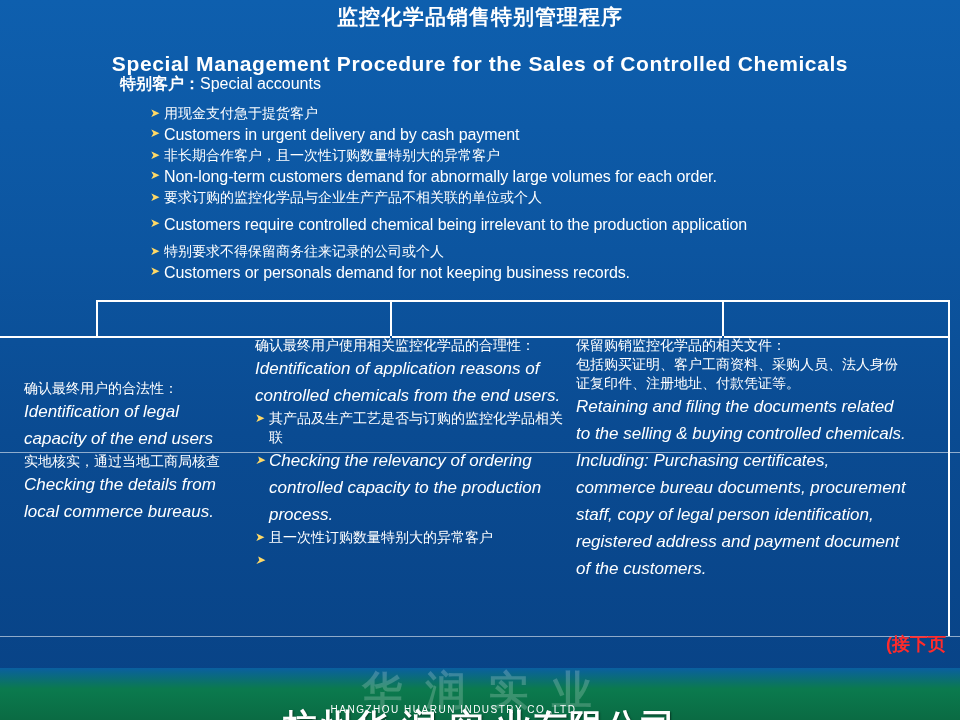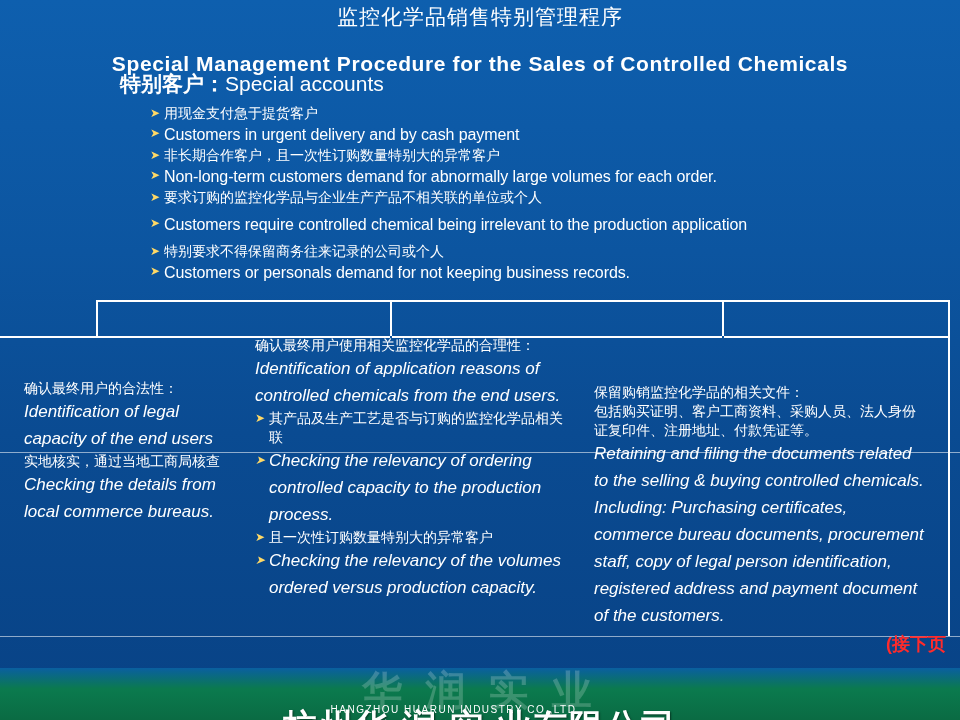--- a/index.html
+++ b/index.html
@@ -24,38 +24,38 @@
   .title-block {
     position: absolute;
     top: 4px;
     left: 0;
     width: 960px;
     text-align: center;
     color: #ffffff;
   }
   .title-cn {
     font-size: 21px;
-    font-weight: normal;
+    font-weight: bold;
     letter-spacing: 1px;
     line-height: 26px;
   }
   .title-en {
     font-size: 21px;
     font-weight: bold;
     letter-spacing: 0.6px;
     line-height: 28px;
     margin-top: 20px;
   }
   
   .section-heading {
     position: absolute;
     top: 70px;
     left: 120px;
     color: #ffffff;
-    font-size: 21px;
+    font-size: 16px;
     line-height: 28px;
     white-space: nowrap;
   }
   .section-heading .cn {
     font-weight: bold;
   }
   
   .bullets {
     position: absolute;
     top: 104px;
@@ -102,21 +102,21 @@
     width: 960px;
     height: 330px;
   }
   .col {
     position: absolute;
     top: 0;
     color: #ffffff;
   }
   .col1 { left: 24px; width: 210px; margin-top: 43px; }
   .col2 { left: 255px; width: 320px; }
-  .col3 { left: 594px; width: 330px; margin-top: 47px; }
+  .col3 { left: 576px; width: 330px; }
   .line-cn {
     font-size: 14px;
     line-height: 19px;
   }
   .line-en {
     font-size: 17px;
     line-height: 27px;
     font-style: italic;
   }
   .sub {
@@ -241,21 +241,21 @@
       <div class="line-cn">实地核实，通过当地工商局核查</div>
       <div class="line-en">Checking the details from local commerce bureaus.</div>
     </div>
 
     <div class="col col2">
       <div class="line-cn">确认最终用户使用相关监控化学品的合理性：</div>
       <div class="line-en">Identification of application reasons of controlled chemicals from the end users.</div>
       <div class="line-cn sub"><span class="arrow">➤</span><span>其产品及生产工艺是否与订购的监控化学品相关联</span></div>
       <div class="line-en sub"><span class="arrow">➤</span><span>Checking the relevancy of ordering controlled capacity to the production process.</span></div>
       <div class="line-cn sub"><span class="arrow">➤</span><span>且一次性订购数量特别大的异常客户</span></div>
-      <div class="line-en sub"><span class="arrow">➤</span><span>Checking the relevancy of the volumes ordered versus production capacity.</span></div>
+      <div class="line-en sub"><span class="arrow">➤</span></div>
     </div>
 
     <div class="col col3">
       <div class="line-cn">保留购销监控化学品的相关文件：</div>
       <div class="line-cn">包括购买证明、客户工商资料、采购人员、法人身份证复印件、注册地址、付款凭证等。</div>
       <div class="line-en">Retaining and filing the documents related to the selling &amp; buying controlled chemicals.</div>
       <div class="line-en">Including: Purchasing certificates, commerce bureau documents, procurement staff, copy of legal person identification, registered address and payment document of the customers.</div>
     </div>
 
   </div>

